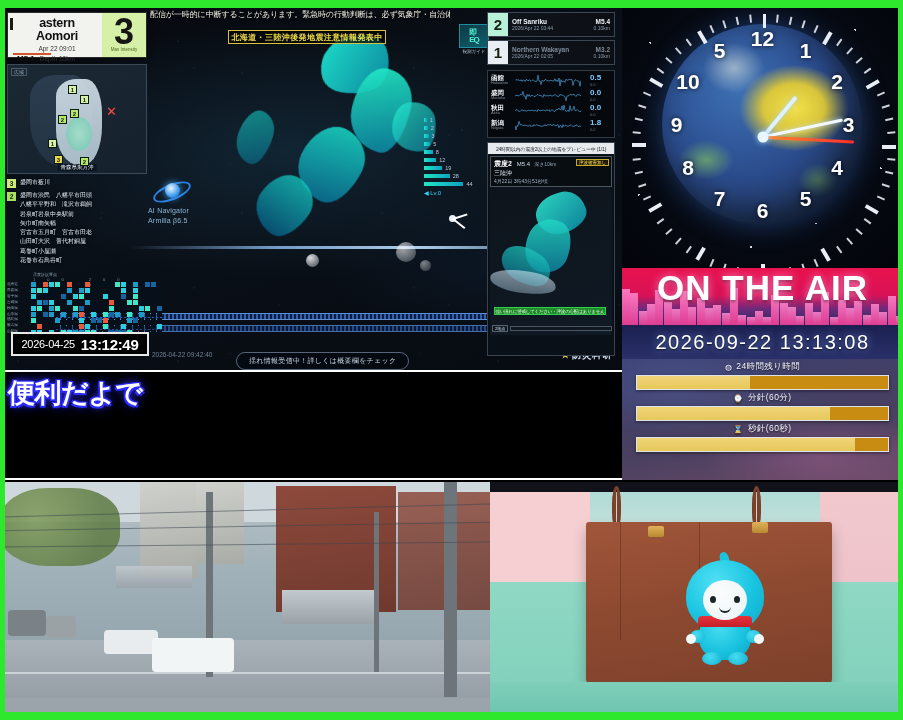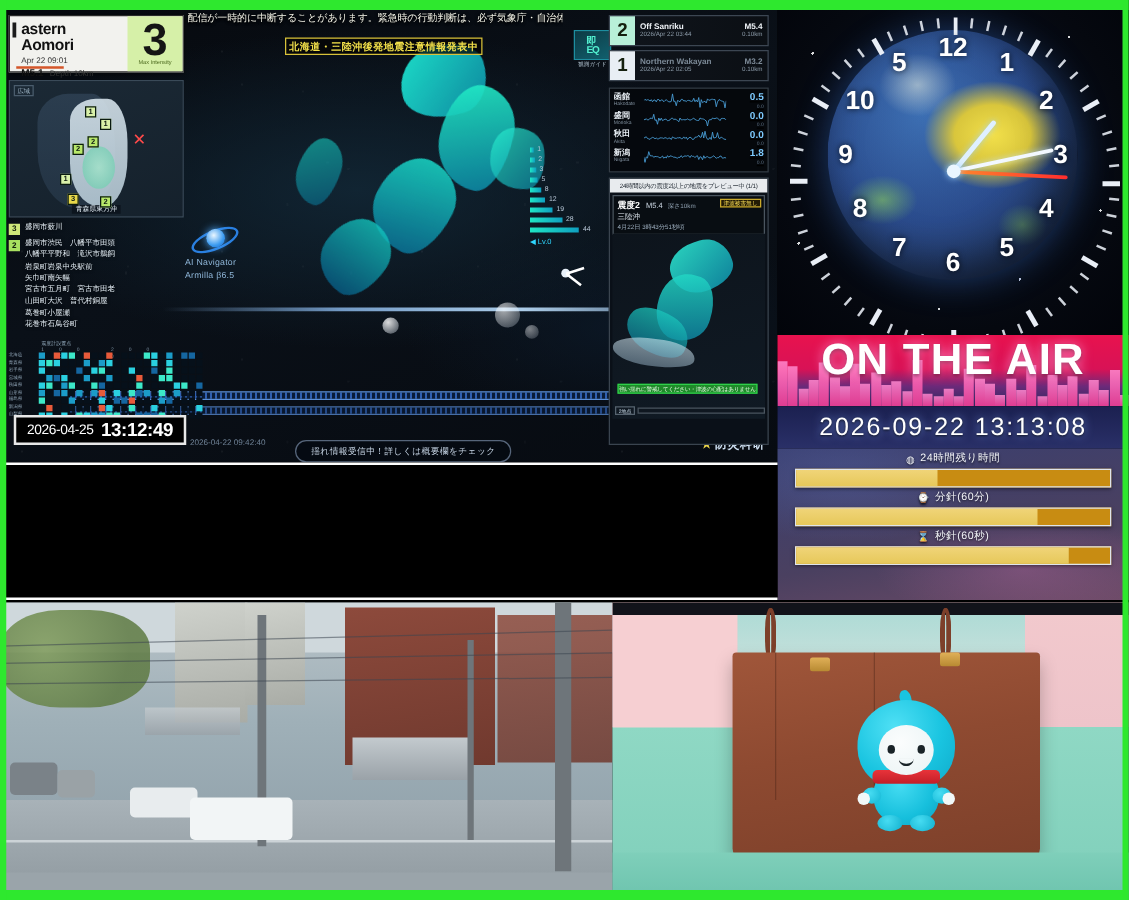--- a/index.html
+++ b/index.html
@@ -77,21 +77,21 @@
   .hist-legend .num { margin-left:3px; font-size:5.5px; color:#b9c8d8; }
   .hist-legend .cap { font-size:6px; color:#2fd7ff; margin-top:2px; }
 
   .compass { position:absolute; left:424px; top:184px; width:58px; height:58px; }
   .compass .nd { position:absolute; left:25px; top:25px; width:7px; height:7px; border-radius:50%; background:#e8f1fa; }
   .compass .hand { position:absolute; left:28px; top:14px; width:1.5px; height:15px; background:#fff; transform-origin:1px 15px; }
 
   
   #eew-card { position:absolute; left:7px; top:12px; width:140px; height:46px; display:flex;
     background:#f2f2ee; border:1px solid #2a2a2a; z-index:12; box-shadow:0 1px 4px rgba(0,0,0,.6); }
-  .eew-left { flex:1; padding:4px 5px 2px 6px; position:relative; }
+  .eew-left { flex:1; padding:4px 5px 2px 6px; position:relative;text-align:center; }
   .eew-left .stripe { position:absolute; left:2px; top:5px; width:3px; height:12px; background:#1b1b1b; }
   .eew-title { font-size:12.5px; font-weight:bold; color:#111; letter-spacing:-.3px; line-height:1; margin-left:3px; }
   .eew-dt { font-size:6.5px; color:#333; margin-top:3px; margin-left:3px; }
   .eew-mag { font-size:8px; font-weight:bold; color:#111; margin-top:2px; margin-left:3px; display:flex; gap:5px; align-items:baseline; }
   .eew-mag .dep { font-weight:normal; font-size:6.5px; color:#333; }
   .eew-underline { position:absolute; left:5px; bottom:2px; width:38px; height:2px; background:#d4562a; }
   .eew-right { width:44px; background:#d6f0a8; display:flex; flex-direction:column; align-items:center; justify-content:center; }
   .eew-int { font-size:36px; font-weight:bold; color:#151515; line-height:.8; font-family:"Liberation Sans",sans-serif; }
   .eew-maxint { font-size:4.5px; color:#4c6a1e; margin-top:1px; }
 
@@ -165,21 +165,21 @@
 
   
   #seismo { position:absolute; left:487px; top:70px; width:128px; height:68px; z-index:12;
     background:rgba(5,8,12,.92); border:1px solid #333c46; padding:2px 3px; }
   .smrow { display:flex; align-items:center; height:15px; }
   .smrow .nmbox { width:24px; flex:none; }
   .smrow .jp { font-size:6.5px; font-weight:bold; color:#e8eef4; line-height:1; }
   .smrow .en { font-size:4px; color:#7d8c9a; line-height:1.2; }
   .smrow .wave { flex:1; height:13px; position:relative; overflow:hidden; }
   .smrow .wave svg { display:block; }
-  .smrow .val { width:21px; flex:none; text-align:right;text-decoration:underline; }
+  .smrow .val { width:21px; flex:none; text-align:left;text-decoration:underline; }
   .smrow .v1 { font-size:8px; font-weight:bold; color:#7ecbff; line-height:1; }
   .smrow .v2 { font-size:4px; color:#5f7286; }
 
   
   #preview { position:absolute; left:487px; top:142px; width:128px; height:214px; z-index:12;
     background:#0a1018; border:1px solid #3a444f; overflow:hidden; }
   #preview .ptitle { height:11px; background:#e8ebee; color:#18202a; font-size:5px;
     display:flex; align-items:center; justify-content:center; letter-spacing:-.2px; }
   #preview .pinfo { position:relative; margin:2px; padding:2px 3px; background:rgba(8,12,18,.8); border:1px solid #4a555f; }
   #preview .l1 { font-size:7px; color:#fff; font-weight:bold; }
@@ -818,20 +818,21 @@
         <span>強い揺れに警戒してください・津波の心配はありません</span>
       </div>
     <div class="footline">
       <span class="fbadge">2地点</span>
       <span class="fbar"></span>
     </div>
   </div>
 </div>
 
 <div id="subtitle">
+  <div class="line">便利だよで</div>
 </div>
 
 <div id="clock-panel">
   <div class="stars"></div>
   <div class="earth"></div>
   <div id="clock-ticks">
       <div class="tick maj" style="transform: rotate(0deg);"></div>
       <div class="tick min" style="transform: rotate(6deg);"></div>
       <div class="tick min" style="transform: rotate(12deg);"></div>
       <div class="tick min" style="transform: rotate(18deg);"></div>

